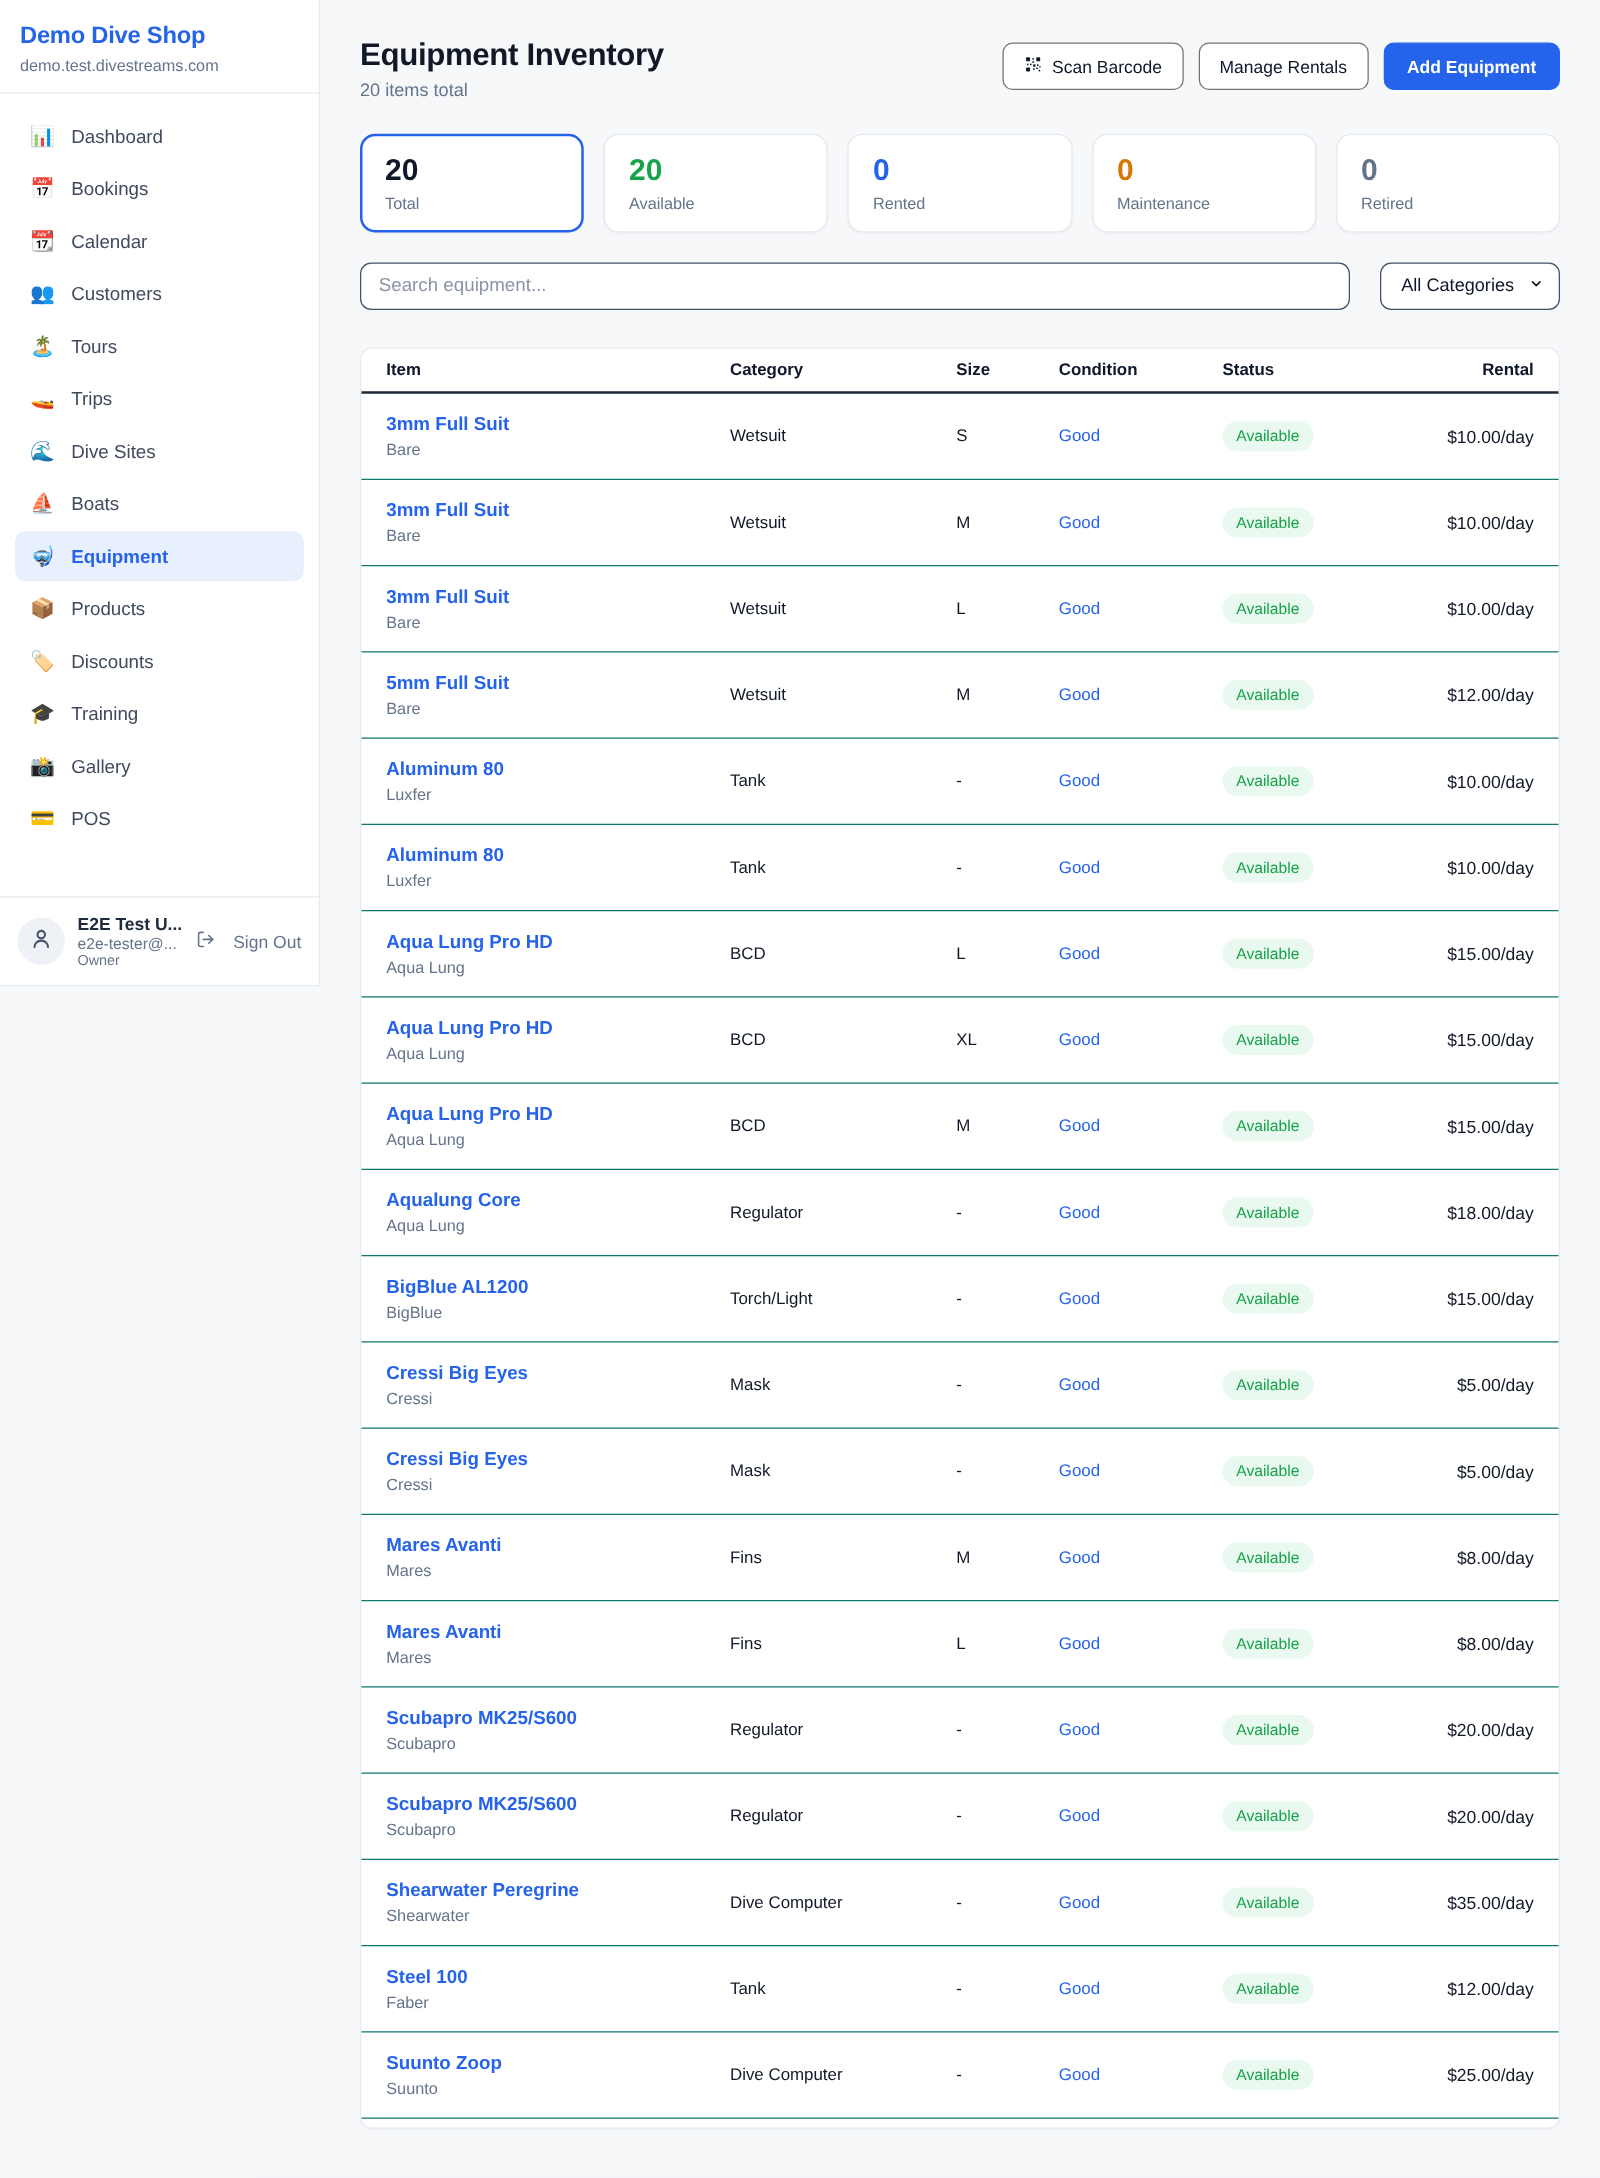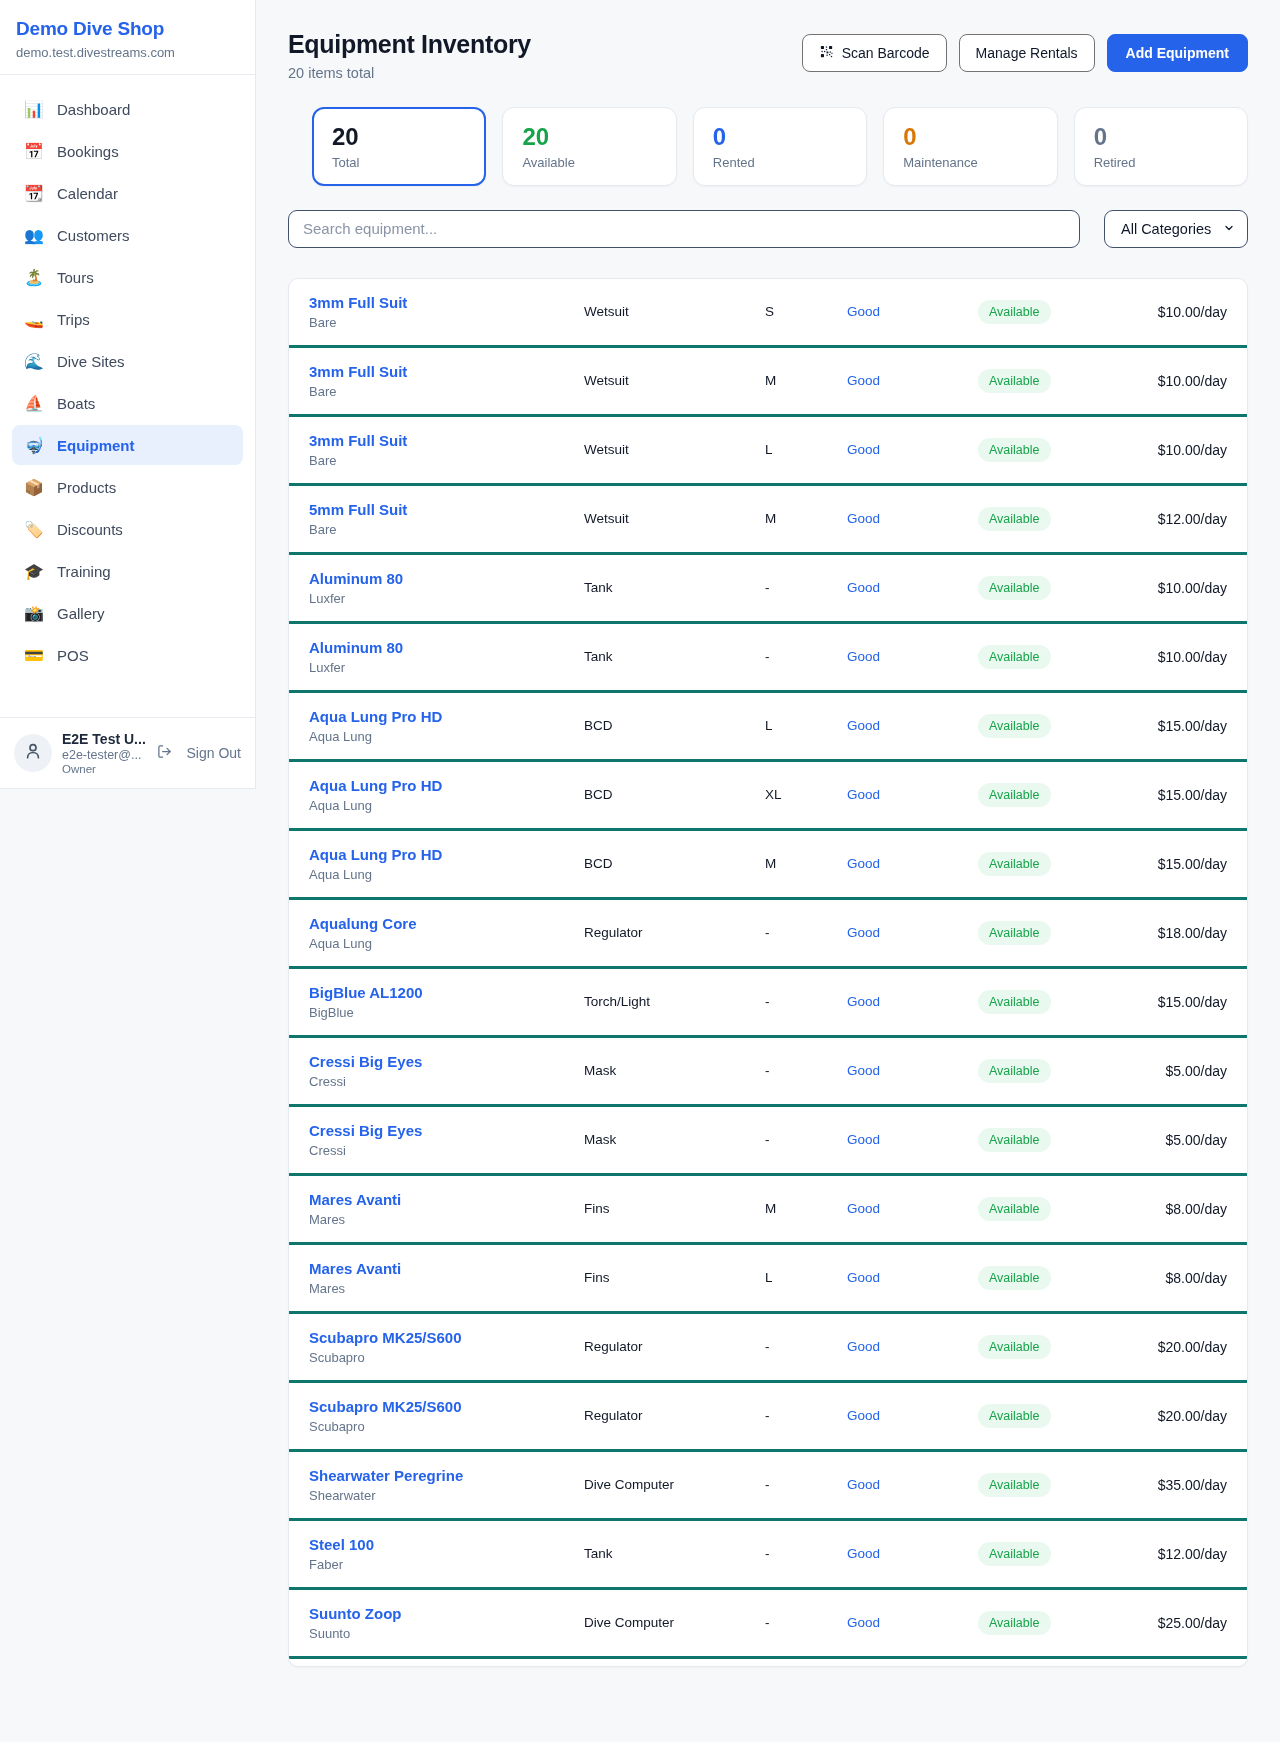--- a/index.html
+++ b/index.html
@@ -41,21 +41,21 @@
   .page-header { display: flex; justify-content: space-between; align-items: flex-start; }
   .page-title { font-size: 25px; font-weight: 700; color: #111827; letter-spacing: -0.3px; }
   .page-subtitle { margin-top: 6px; font-size: 14.5px; color: #64748b; }
   .header-actions { display: flex; gap: 12px; align-items: center; margin-top: 4px; }
   .btn { height: 38px; border-radius: 8px; font-family: inherit; font-size: 14px; cursor: pointer;
     display: inline-flex; align-items: center; gap: 8px; }
   .btn-outline { background: #fff; border: 1px solid #737373; color: #0f172a; padding: 0 16px; font-weight: 500; text-align: center; }
   .btn-primary { background: #2563eb; border: 1px solid #2563eb; color: #fff; padding: 0 18px; font-weight: 600; }
 
   
-  .stats-row { display: flex; gap: 16px; margin-top: 26px; margin-left: 24px; }
+  .stats-row { display: flex; gap: 16px; margin-top: 26px; }
   .stat-card { flex: 1; background: #fff; border: 1px solid #e5e9f0; border-radius: 12px;
     padding: 15px 19px; box-shadow: 0 1px 2px rgba(15,23,42,0.04); cursor: pointer; }
   .stat-card.selected { border: 2px solid #2563eb; padding: 14px 18px; }
   .stat-value { font-size: 24px; font-weight: 700; line-height: 1.2; }
   .stat-label { margin-top: 3px; font-size: 13px; color: #64748b; }
 
   
   .filter-row { display: flex; gap: 24px; margin-top: 24px; }
   .search-input { flex: 1; height: 38px; border: 1px solid #42506a; border-radius: 9px;
     padding: 0 14px; font-size: 15px; font-family: inherit; color: #0f172a; background: #fff; outline: none; }
@@ -66,21 +66,21 @@
   .chevron { font-size: 11px; color: #0f172a; }
 
   
   .table-card { margin-top: 30px; background: #fff; border: 1px solid #e5e9f0; border-radius: 10px;
     overflow: hidden; padding-bottom: 7px; box-shadow: 0 1px 2px rgba(15,23,42,0.04); }
   .tgrid { display: grid; grid-template-columns: 275px 181px 82px 131px 131px 1fr; align-items: center;
     padding: 0 20px; }
   .thead { height: 36px; border-bottom: 2px solid #1f2937; }
   .thead .th { font-size: 13.5px; font-weight: 700; color: #0f172a; }
   .thead .th:last-child { text-align: right; }
-  .trow { min-height: 69px; border-bottom: 3px solid #0f766e; padding-top: 12px; padding-bottom: 12px; }
+  .trow { min-height: 69px; border-bottom: 1px solid #0f766e; padding-top: 12px; padding-bottom: 12px; }
   .item-name { color: #2563eb; font-size: 15px; font-weight: 600; text-decoration: none; cursor: pointer; display: inline-block; }
   .item-brand { color: #64748b; font-size: 13px; margin-top: 4px; }
   .cell { font-size: 13.5px; color: #111827; }
   .condition-link { color: #2563eb; font-size: 13.5px; text-decoration: none; cursor: pointer; }
   .badge { display: inline-block; background: #e9f9ef; color: #17a34a; font-size: 12.5px;
     padding: 5px 11px; border-radius: 999px; }
   .rental { text-align: right; font-size: 14px; color: #111827; }
 </style>
 </head>
 <body>
@@ -264,20 +264,34 @@
         <span>All Categories</span>
         <span class="chevron">
           <svg width="12" height="12" viewBox="0 0 24 24" fill="none" stroke="#0f172a" stroke-width="2.5" stroke-linecap="round" stroke-linejoin="round">
             <polyline points="6 9 12 15 18 9"></polyline>
           </svg>
         </span>
       </div>
     </div>
 
     <div class="table-card">
+      <div class="tgrid thead">
+
+          <div class="th">Item</div>
+
+          <div class="th">Category</div>
+
+          <div class="th">Size</div>
+
+          <div class="th">Condition</div>
+
+          <div class="th">Status</div>
+
+          <div class="th">Rental</div>
+        </div>
       <div>
 
           <div class="tgrid trow">
             <div class="cell">
               <a class="item-name">3mm Full Suit</a>
               <div class="item-brand">Bare</div>
             </div>
             <div class="cell">Wetsuit</div>
             <div class="cell">S</div>
             <div class="cell">

